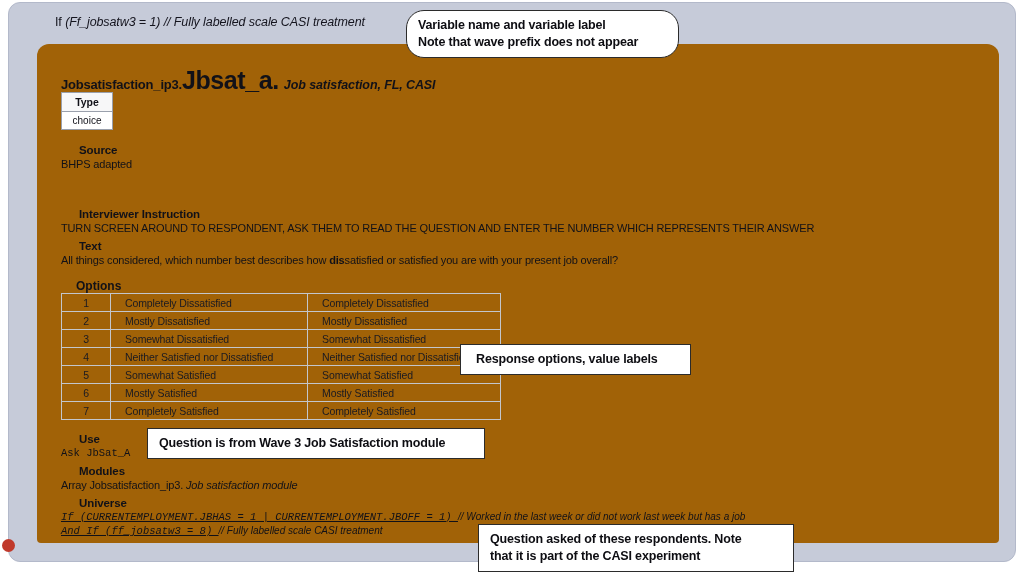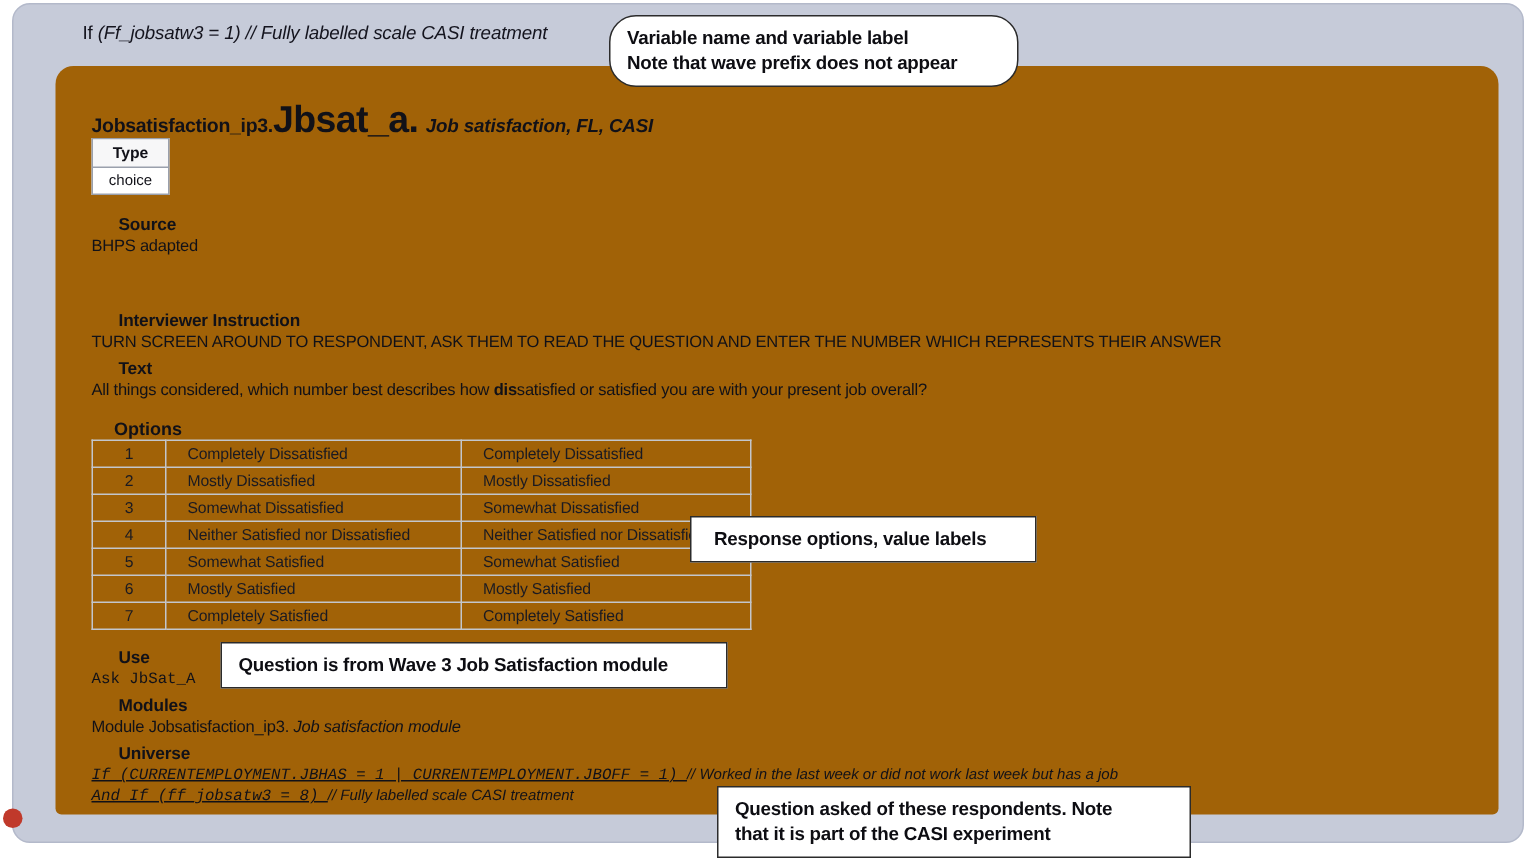--- a/index.html
+++ b/index.html
@@ -292,21 +292,21 @@
         </tbody>
     </table>
 
     <div class="field" style="top:389px">
       <div class="field-label">Use</div>
       <div class="field-value mono">Ask JbSat_A</div>
     </div>
 
     <div class="field" style="top:421px">
       <div class="field-label">Modules</div>
-      <div class="field-value"><span>Module Jobsatisfaction_ip3. </span><span class="i">Job satisfaction module</span></div>
+      <div class="field-value"><span>Array Jobsatisfaction_ip3. </span><span class="i">Job satisfaction module</span></div>
     </div>
 
     <div class="field" style="top:453px">
       <div class="field-label">Universe</div>
       <div class="field-value mono"><span class="mono-i">If (CURRENTEMPLOYMENT.JBHAS = 1 | CURRENTEMPLOYMENT.JBOFF = 1) </span><span class="cmt">// Worked in the last week or did not work last week but has a job</span></div>
       <div class="field-value mono"><span class="mono-i">And If (ff_jobsatw3 = 8) </span><span class="cmt">// Fully labelled scale CASI treatment</span></div>
     </div>
 
   </div>
 

